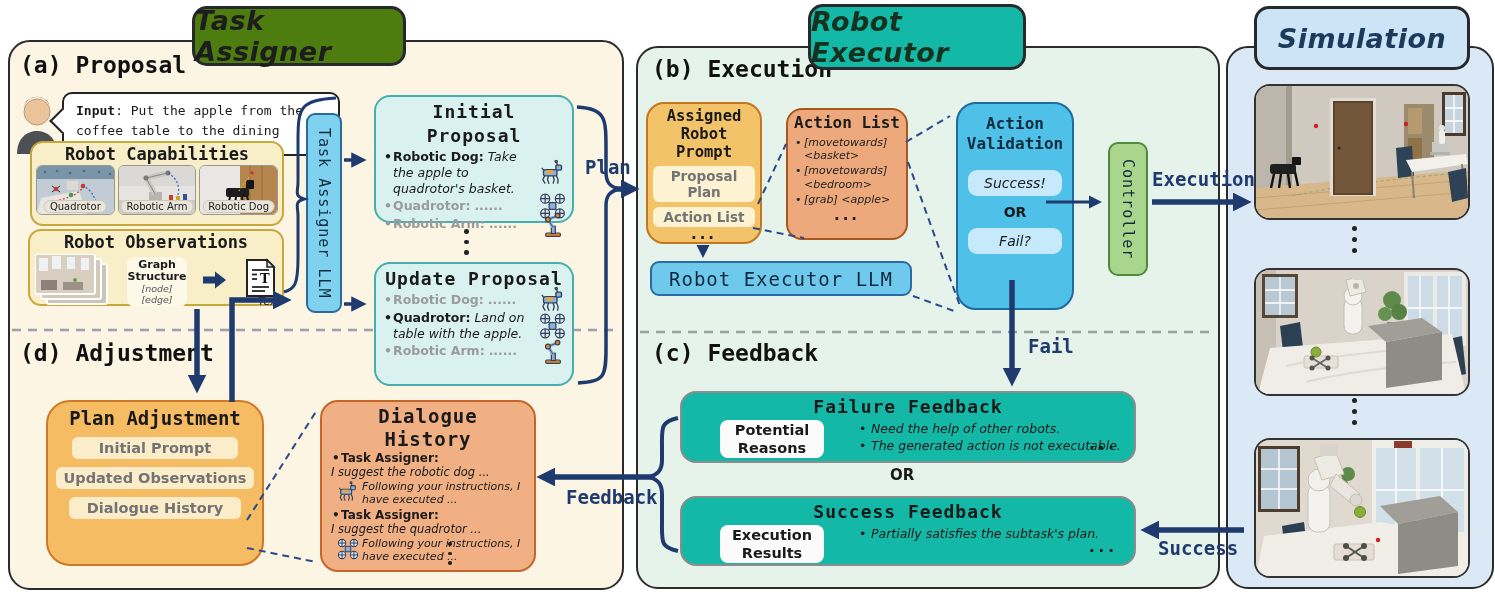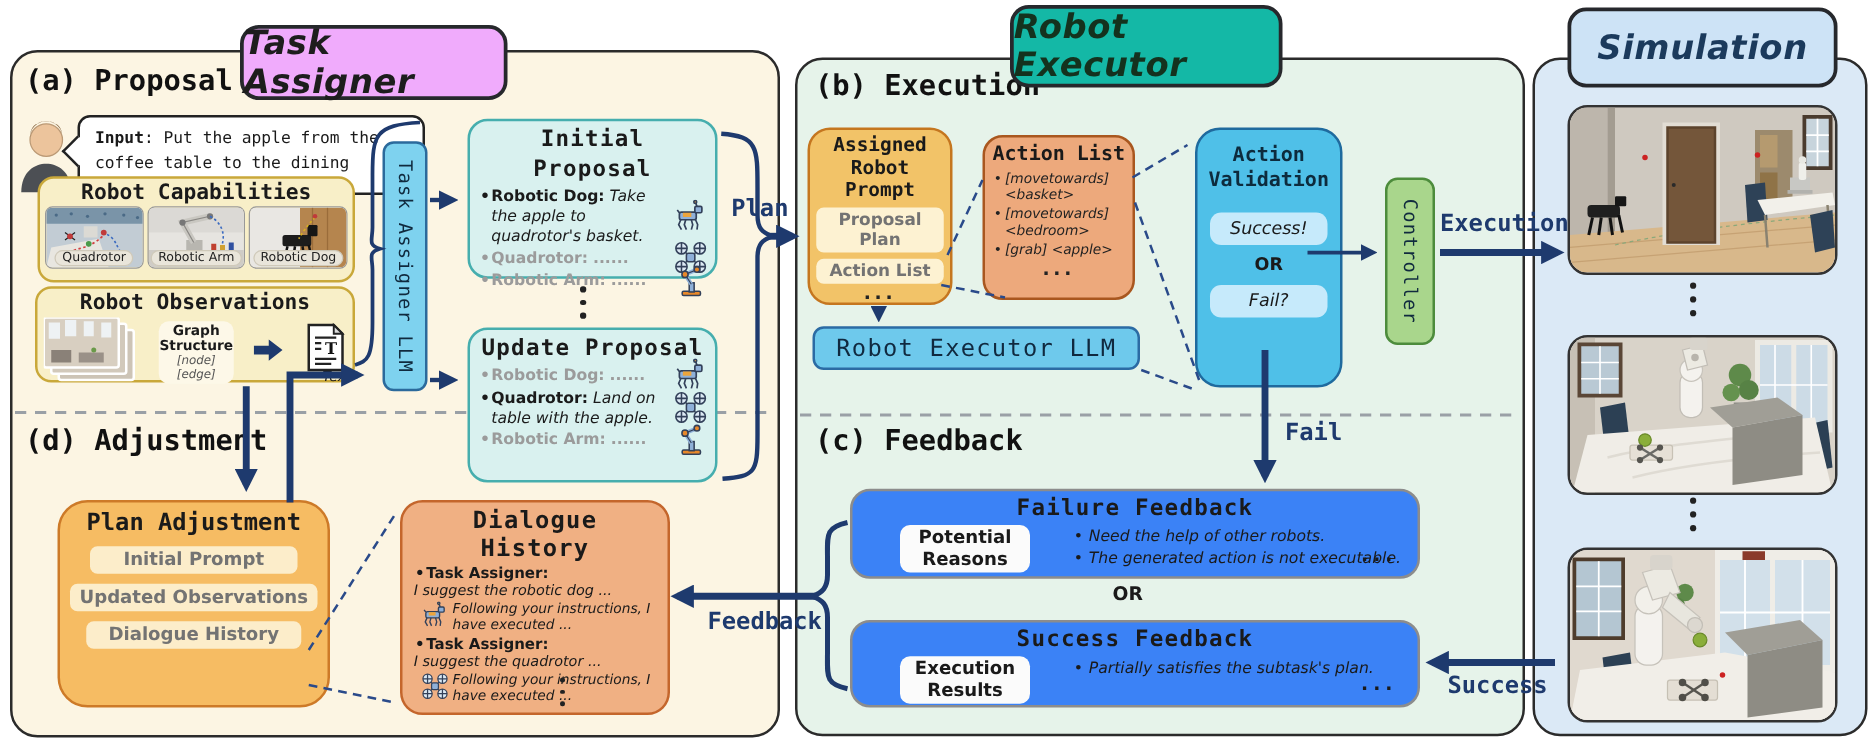--- a/index.html
+++ b/index.html
@@ -5,21 +5,21 @@
   html,body{margin:0;padding:0;background:#fff;}
   #stage{position:relative;width:1495px;height:594px;background:#fff;overflow:hidden;
          font-family:"DejaVu Sans",sans-serif;color:#1a1a1a;}
   .panel{position:absolute;border:2.5px solid #2b2b2b;border-radius:22px;}
   #panel-assigner{left:8px;top:40px;width:612px;height:546px;background:#fcf5e3;}
   #panel-executor{left:636px;top:46px;width:580px;height:539px;background:#e6f3ea;}
   #panel-sim{left:1226px;top:46px;width:264px;height:539px;background:#dbe9f6;}
   .badge{position:absolute;border:3px solid #26282c;border-radius:15px;z-index:4;
          display:flex;align-items:center;justify-content:center;
          font-weight:bold;font-style:italic;font-size:27px;letter-spacing:.5px;}
-  #badge-assigner{left:192px;top:20px;width:208px;height:54px;background:#f0abfc;color:#1d1d1d;}
+  #badge-assigner{left:192px;top:6px;width:208px;height:54px;background:#4d7c0f;color:#1d1d1d;}
   #badge-executor{left:808px;top:4px;width:212px;height:60px;background:#14b8a6;color:#14321e;}
   #badge-sim{left:1254px;top:6px;width:210px;height:58px;background:#cde3f6;color:#1b3a5c;}
   .section-title{position:absolute;font-family:"DejaVu Sans Mono",monospace;font-weight:bold;
                  font-size:23px;color:#111;z-index:2;}
   .box{position:absolute;z-index:2;box-sizing:border-box;}
   .box-title{font-family:"DejaVu Sans Mono",monospace;font-weight:bold;text-align:center;}
 
   
   #avatar{left:14px;top:92px;width:46px;height:62px;}
   #input-bubble{left:62px;top:92px;width:278px;height:64px;background:#fff;border:2px solid #222;
@@ -91,21 +91,21 @@
   #validation .box-title{font-size:16px;line-height:20px;color:#0d2b3d;}
   .val-pill{background:#c6eafb;border-radius:9px;text-align:center;font-style:italic;
     font-size:14px;padding:5px 0;margin:0 4px;}
   .val-or{text-align:center;font-weight:bold;font-size:14px;margin:8px 0;}
   #val-success{margin-top:16px;}
   #controller{left:1108px;top:142px;width:40px;height:134px;background:#a9d68c;
     border:2px solid #4d8c3c;border-radius:10px;display:flex;align-items:center;justify-content:center;}
   #exec-llm{left:650px;top:261px;width:262px;height:35px;background:#6ec9ec;border:2px solid #2b6ba4;
     border-radius:9px;display:flex;align-items:center;justify-content:center;
     font-family:"DejaVu Sans Mono",monospace;font-size:19px;color:#10293f;letter-spacing:1px;}
-  .gray-box{position:absolute;z-index:2;background:#3b82f6;border:2px solid #8c8c8c;border-radius:16px;box-sizing:border-box;}
+  .gray-box{position:absolute;z-index:2;background:#14b8a6;border:2px solid #8c8c8c;border-radius:16px;box-sizing:border-box;}
   #failure-box{left:680px;top:391px;width:456px;height:72px;}
   #success-box{left:680px;top:496px;width:456px;height:70px;}
   .gray-box .box-title{font-size:18px;line-height:25px;margin-top:1px;letter-spacing:1px;}
   .tag-box{position:absolute;left:38px;top:27px;width:104px;height:38px;background:#fbfbfb;
     border-radius:8px;display:flex;align-items:center;justify-content:center;text-align:center;
     font-weight:bold;font-size:14.5px;line-height:18px;}
   .fb-bullets{position:absolute;left:175px;top:27px;font-style:italic;font-size:12.5px;line-height:17px;}
   .fb-bullets div{position:relative;padding-left:14px;}
   .fb-bullets div::before{content:"•";position:absolute;left:2px;font-style:normal;}
   .gray-more{position:absolute;right:16px;bottom:8px;font-weight:bold;font-size:15px;letter-spacing:4px;}

